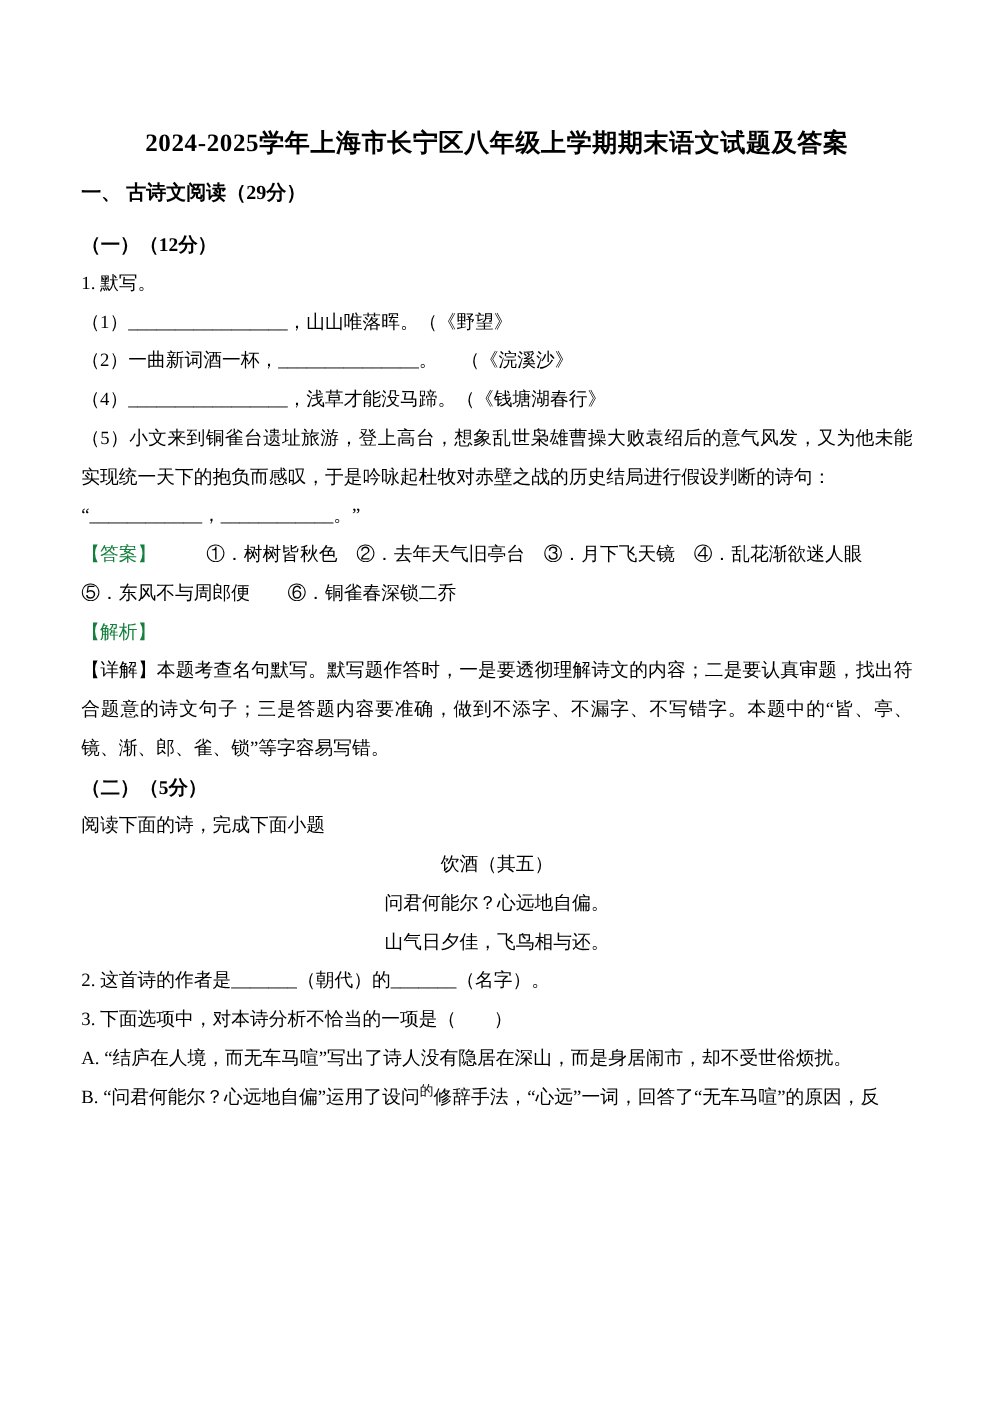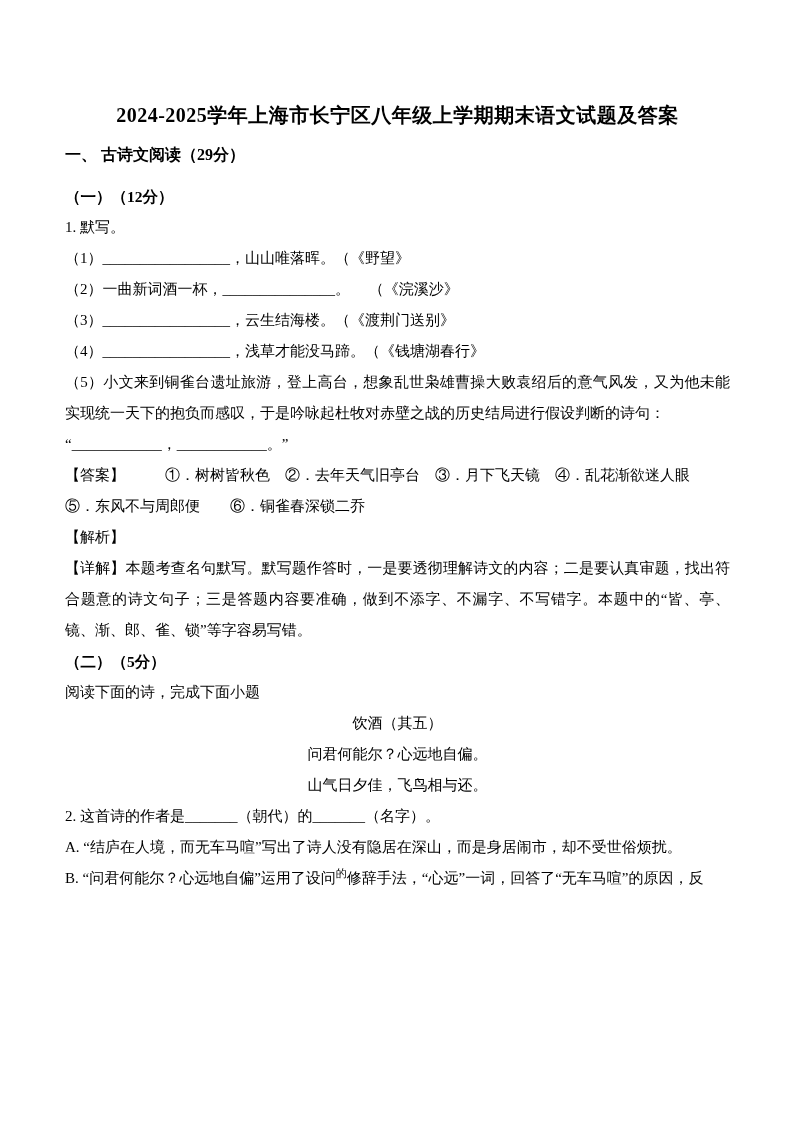--- a/index.html
+++ b/index.html
@@ -38,21 +38,21 @@
     font-size: 15.5px;
     line-height: 31px;
     font-weight: bold;
   }
   .page p {
     margin: 0;
     line-height: 31px;
     font-size: 15px;
   }
   .just { text-align: justify; }
-  .blue { color: #000000; }
+  .blue { color: #15803d; }
   .answers-text { margin-left: 40px; }
   .poem { text-align: center; }
   .poem p { line-height: 31px; }
   .sup {
     font-size: 11px;
     vertical-align: super;
     line-height: 0;
   }
 </style>
 </head>
@@ -63,21 +63,20 @@
   <h1 class="doc-title">2024-2025学年上海市长宁区八年级上学期期末语文试题及答案</h1>
 
   <div class="h2">一、 古诗文阅读（29分）</div>
 
   <div class="h3">（一）（12分）</div>
 
   <p>1. 默写。</p>
 
   <p>（1）_________________，山山唯落晖。（《野望》</p>
   <p>（2）一曲新词酒一杯，_______________。　 （《浣溪沙》</p>
-  <p>（3）_________________，云生结海楼。（《渡荆门送别》</p>
   <p>（4）_________________，浅草才能没马蹄。（《钱塘湖春行》</p>
 
   <p class="just">（5）小文来到铜雀台遗址旅游，登上高台，想象乱世枭雄曹操大败袁绍后的意气风发，又为他未能实现统一天下的抱负而感叹，于是吟咏起杜牧对赤壁之战的历史结局进行假设判断的诗句：</p>
   <p>“____________，____________。”</p>
 
   <p>
     <span class="blue">【答案】</span><span class="answers-text">①．树树皆秋色　②．去年天气旧亭台　③．月下飞天镜　④．乱花渐欲迷人眼　⑤．东风不与周郎便　　⑥．铜雀春深锁二乔</span>
   </p>
 
   <p>
@@ -90,20 +89,21 @@
 
   <p>阅读下面的诗，完成下面小题</p>
 
   <div class="poem">
     <p>饮酒（其五）</p>
     <p>问君何能尔？心远地自偏。</p>
     <p>山气日夕佳，飞鸟相与还。</p>
   </div>
 
   <p>2. 这首诗的作者是_______（朝代）的_______（名字）。</p>
+  <p>3. 下面选项中，对本诗分析不恰当的一项是（　　）</p>
 
   <p class="just">A. “结庐在人境，而无车马喧”写出了诗人没有隐居在深山，而是身居闹市，却不受世俗烦扰。</p>
 
   <p class="just">
     <span>B. “问君何能尔？心远地自偏”运用了设问</span><span class="sup">的</span><span>修辞手法，“心远”一词，回答了“无车马喧”的原因，反</span>
   </p>
 
 </div>
 
 </body></html>

